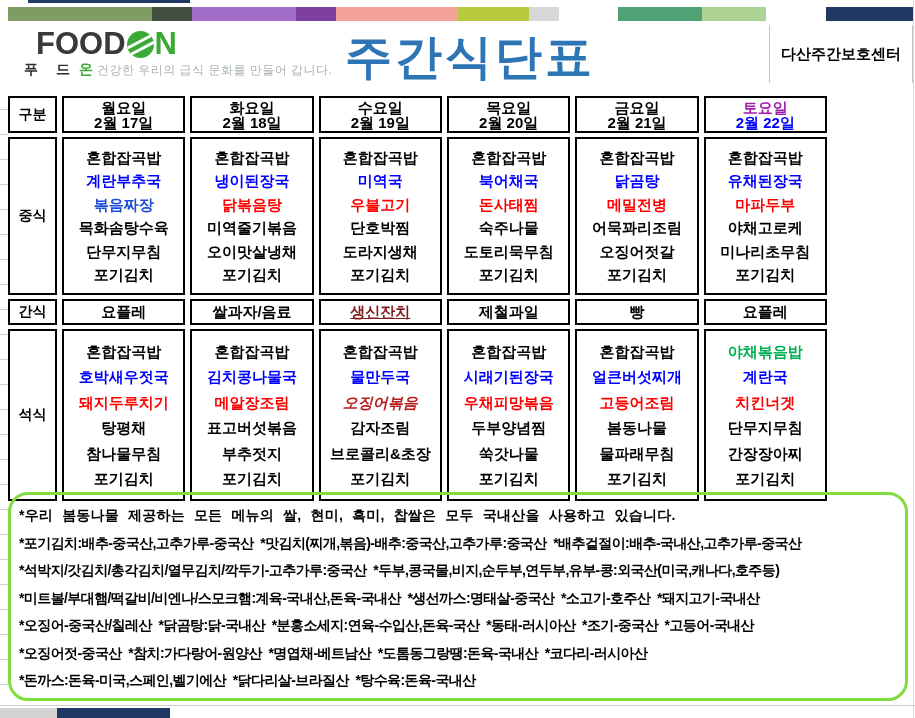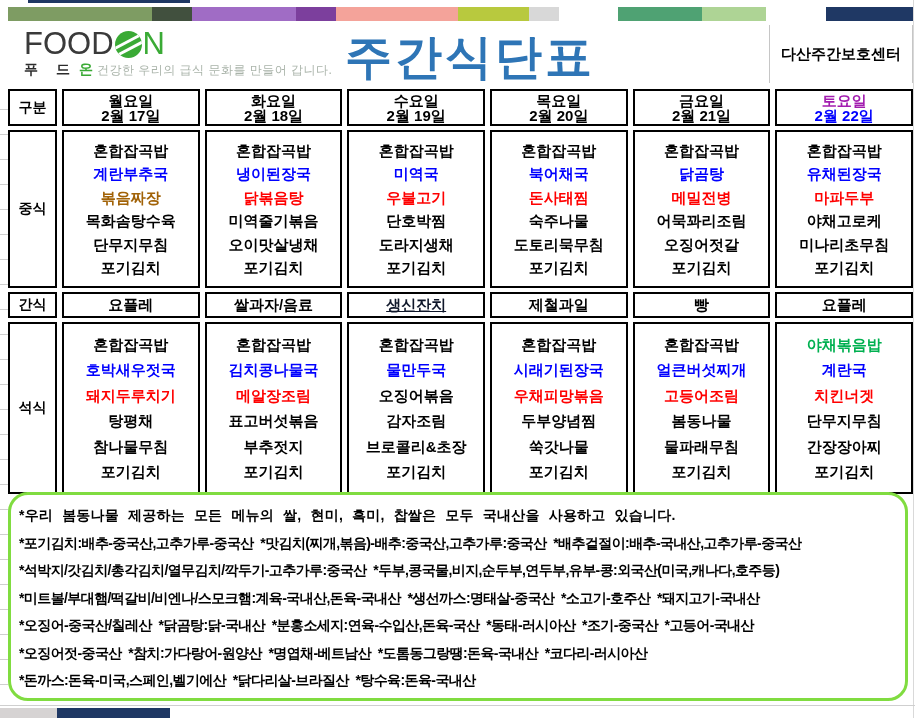--- a/index.html
+++ b/index.html
@@ -7,21 +7,21 @@
   .page { position:relative; width:915px; height:718px; background:#fff; overflow:hidden;
           font-family:"Liberation Sans","DejaVu Sans",sans-serif; }
 
   
   .top-navy-strip { position:absolute; left:28px; top:0; width:162px; height:3px; }
   .color-bar { position:absolute; left:0; top:7px; width:915px; height:14px; }
   .color-bar .seg { position:absolute; top:0; height:14px; }
 
   
   .logo { position:absolute; left:24px; top:30px; }
-  .logo-line1 { font-weight:normal; font-size:31px; letter-spacing:0; line-height:28px; color:#3A3A3A; }
+  .logo-line1 { font-weight:bold; font-size:31px; letter-spacing:0; line-height:28px; color:#3A3A3A;margin-left:12px; }
   .logo-food { color:#3A3A3A; }
   .logo-n { color:#3AAA35; }
   .logo-o { display:inline-block; position:relative; width:27px; height:27px; border-radius:50%;
             background:#3AAA35; vertical-align:-4px; margin:0 1px; overflow:hidden; }
   .logo-o::before, .logo-o::after { content:""; position:absolute; width:30px; height:3px;
             background:#fff; transform:rotate(-28deg); }
   .logo-o::before { left:-2px; top:9px; }
   .logo-o::after  { left:2px; top:15px; }
   .logo-line2 { margin-top:3px; font-weight:bold; font-size:14px; color:#2B2B2B; }
   .logo-hangul { letter-spacing:7px; }
@@ -34,21 +34,21 @@
                  display:flex; align-items:center; justify-content:center;
                  border-left:1px solid #C6C6C6; border-right:1px solid #C6C6C6;
                  font-size:15px; font-weight:bold; color:#000; }
 
   
   .left-margin-grid { position:absolute; left:0; top:85px; width:8px; height:620px;
         background:repeating-linear-gradient(to bottom, transparent 0 24px, #CFCFCF 24px 25px); }
   .right-edge-line { position:absolute; left:913px; top:0; width:1px; height:718px; background:#D9D9D9; }
 
   
-  .menu-table { position:absolute; left:8px; top:89px; width:905px;
+  .menu-table { position:absolute; left:8px; top:96px; width:819px;
                 display:grid; grid-template-columns:49px repeat(6,1fr);
                 grid-template-rows:37px 158px 26px 172px; gap:4px 5px; }
   .cell { border:2px solid #000; background:#fff; display:flex; flex-direction:column;
           align-items:center; justify-content:center; font-weight:bold; color:#000; overflow:hidden; }
   .label-cell { font-size:14px; }
   .header-cell { font-size:15px; line-height:17px; text-align:center; }
   .menu-cell { justify-content:space-evenly; font-size:15px; padding:2px 0; text-align:center; }
   .menu-item { line-height:1; white-space:nowrap; }
   .snack-cell { font-size:15px; }
 
@@ -117,21 +117,21 @@
         <div class="menu-item" style="color: rgb(0, 0, 0);">2월 21일</div>
       </div>
       <div class="cell header-cell">
         <div class="menu-item" style="color: #a21caf;">토요일</div>
         <div class="menu-item" style="color: rgb(0, 0, 255);">2월 22일</div>
       </div>
       <div class="cell label-cell">중식</div>
       <div class="cell menu-cell">
         <div class="menu-item" style="color: rgb(0, 0, 0);">혼합잡곡밥</div>
         <div class="menu-item" style="color: rgb(0, 0, 255);">계란부추국</div>
-        <div class="menu-item" style="color: #a16207;">볶음짜장</div>
+        <div class="menu-item" style="color: #1d4ed8;">볶음짜장</div>
         <div class="menu-item" style="color: rgb(0, 0, 0);">목화솜탕수육</div>
         <div class="menu-item" style="color: rgb(0, 0, 0);">단무지무침</div>
         <div class="menu-item" style="color: rgb(0, 0, 0);">포기김치</div>
       </div>
       <div class="cell menu-cell">
         <div class="menu-item" style="color: rgb(0, 0, 0);">혼합잡곡밥</div>
         <div class="menu-item" style="color: rgb(0, 0, 255);">냉이된장국</div>
         <div class="menu-item" style="color: rgb(255, 0, 0);">닭볶음탕</div>
         <div class="menu-item" style="color: rgb(0, 0, 0);">미역줄기볶음</div>
         <div class="menu-item" style="color: rgb(0, 0, 0);">오이맛살냉채</div>
@@ -165,21 +165,21 @@
         <div class="menu-item" style="color: rgb(0, 0, 0);">혼합잡곡밥</div>
         <div class="menu-item" style="color: rgb(0, 0, 255);">유채된장국</div>
         <div class="menu-item" style="color: rgb(255, 0, 0);">마파두부</div>
         <div class="menu-item" style="color: rgb(0, 0, 0);">야채고로케</div>
         <div class="menu-item" style="color: rgb(0, 0, 0);">미나리초무침</div>
         <div class="menu-item" style="color: rgb(0, 0, 0);">포기김치</div>
       </div>
       <div class="cell label-cell">간식</div>
       <div class="cell snack-cell" style="color: rgb(0, 0, 0);">요플레</div>
       <div class="cell snack-cell" style="color: rgb(0, 0, 0);">쌀과자/음료</div>
-      <div class="cell snack-cell" style="color: #0f172a; text-decoration: underline;">생신잔치</div>
+      <div class="cell snack-cell" style="color: #7f1d1d; text-decoration: underline;">생신잔치</div>
       <div class="cell snack-cell" style="color: rgb(0, 0, 0);">제철과일</div>
       <div class="cell snack-cell" style="color: rgb(0, 0, 0);">빵</div>
       <div class="cell snack-cell" style="color: rgb(0, 0, 0);">요플레</div>
       <div class="cell label-cell">석식</div>
       <div class="cell menu-cell">
         <div class="menu-item" style="color: rgb(0, 0, 0);">혼합잡곡밥</div>
         <div class="menu-item" style="color: rgb(0, 0, 255);">호박새우젓국</div>
         <div class="menu-item" style="color: rgb(255, 0, 0);">돼지두루치기</div>
         <div class="menu-item" style="color: rgb(0, 0, 0);">탕평채</div>
         <div class="menu-item" style="color: rgb(0, 0, 0);">참나물무침</div>
@@ -189,21 +189,21 @@
         <div class="menu-item" style="color: rgb(0, 0, 0);">혼합잡곡밥</div>
         <div class="menu-item" style="color: rgb(0, 0, 255);">김치콩나물국</div>
         <div class="menu-item" style="color: rgb(255, 0, 0);">메알장조림</div>
         <div class="menu-item" style="color: rgb(0, 0, 0);">표고버섯볶음</div>
         <div class="menu-item" style="color: rgb(0, 0, 0);">부추젓지</div>
         <div class="menu-item" style="color: rgb(0, 0, 0);">포기김치</div>
       </div>
       <div class="cell menu-cell">
         <div class="menu-item" style="color: rgb(0, 0, 0);">혼합잡곡밥</div>
         <div class="menu-item" style="color: rgb(0, 0, 255);">물만두국</div>
-        <div class="menu-item" style="color: #000000;">오징어볶음</div>
+        <div class="menu-item" style="color: #b91c1c; font-style: italic;">오징어볶음</div>
         <div class="menu-item" style="color: rgb(0, 0, 0);">감자조림</div>
         <div class="menu-item" style="color: rgb(0, 0, 0);">브로콜리&amp;초장</div>
         <div class="menu-item" style="color: rgb(0, 0, 0);">포기김치</div>
       </div>
       <div class="cell menu-cell">
         <div class="menu-item" style="color: rgb(0, 0, 0);">혼합잡곡밥</div>
         <div class="menu-item" style="color: rgb(0, 0, 255);">시래기된장국</div>
         <div class="menu-item" style="color: rgb(255, 0, 0);">우채피망볶음</div>
         <div class="menu-item" style="color: rgb(0, 0, 0);">두부양념찜</div>
         <div class="menu-item" style="color: rgb(0, 0, 0);">쑥갓나물</div>

